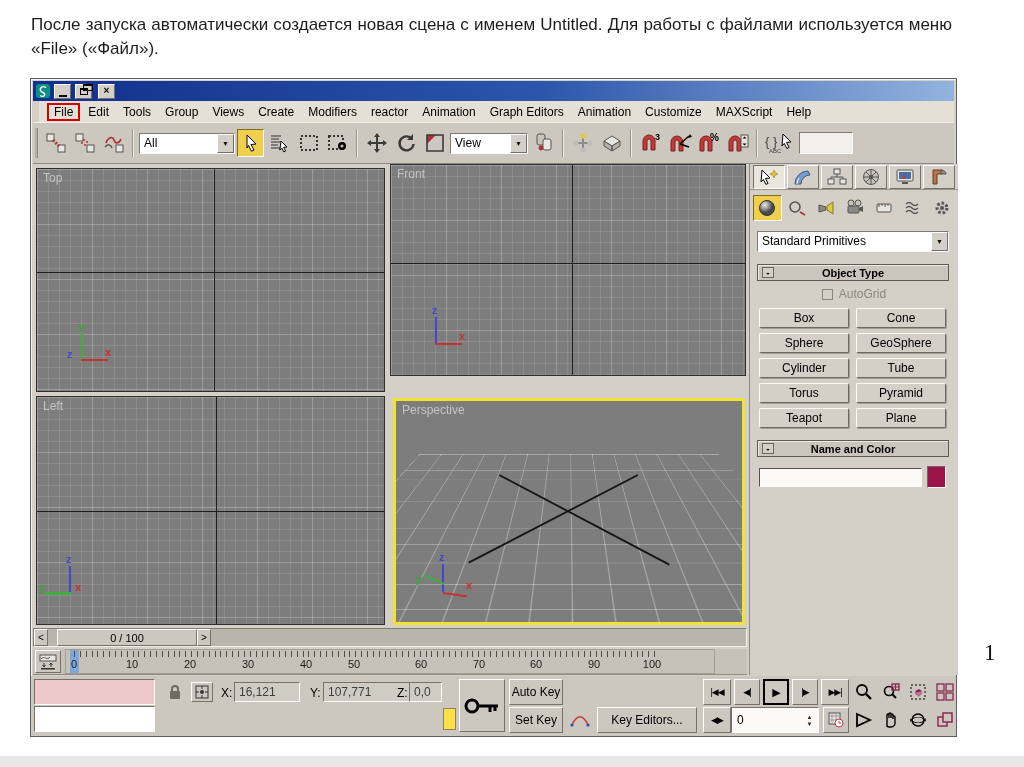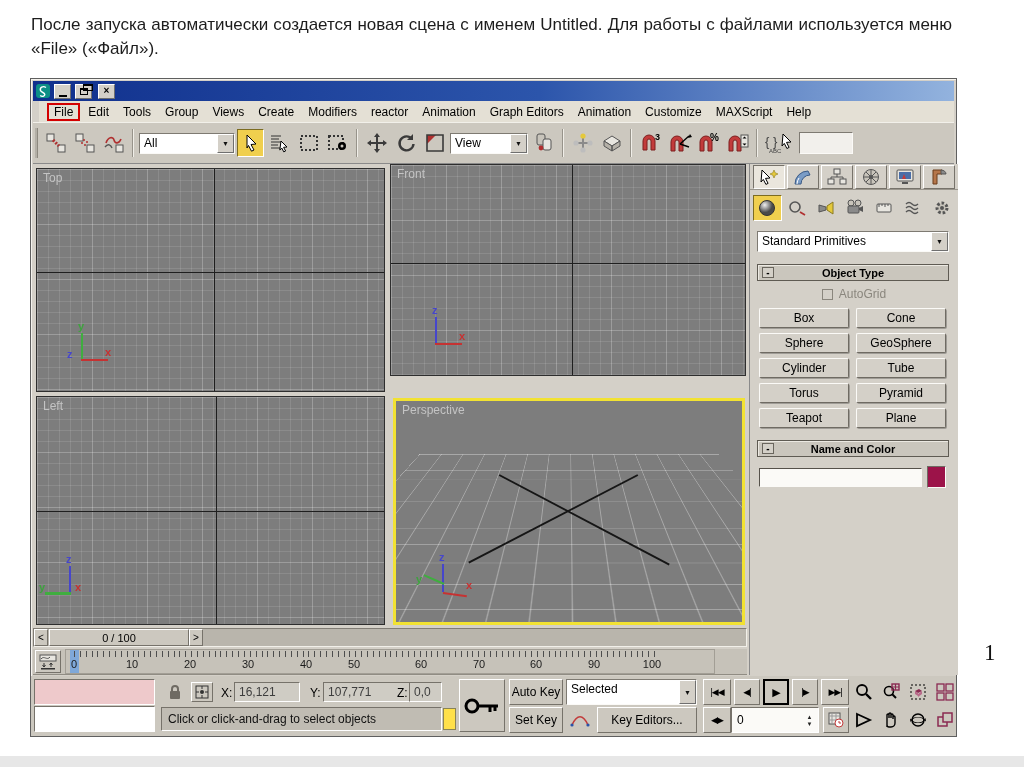--- a/index.html
+++ b/index.html
@@ -63,21 +63,21 @@
 .agrow{display:flex;align-items:center;justify-content:center;gap:6px;margin-top:6px;color:#8a867d}
 .agbox{width:11px;height:11px;border:1px solid #8a867d;background:#d4d0c8}
 .objgrid{display:grid;grid-template-columns:1fr 1fr;gap:5px 7px;margin:7px 12px 0 9px}
 .obtn{height:20px;background:#d4d0c8;border:1px solid;border-color:#fbfaf7 #6f6b63 #6f6b63 #fbfaf7;box-shadow:1px 1px 0 rgba(0,0,0,.25);border-radius:2px;display:flex;align-items:center;justify-content:center;font-size:12px}
 .ncrow{display:flex;align-items:center;gap:5px;margin:9px 12px 0 9px}
 .nameinput{flex:1;height:19px;background:#fbfaf7;border:1px solid;border-color:#55514a #fbfaf7 #fbfaf7 #55514a;font:12px "Liberation Sans",sans-serif;padding:0 3px}
 .swatch{width:22px;height:22px;border:1px solid;border-color:#6f6b63 #fbfaf7 #fbfaf7 #6f6b63}
 
 .timeslider{position:absolute;left:2px;top:549px;width:714px;height:19px;background:#b9b5ac;border:1px solid;border-color:#807c74 #f1efe9 #f1efe9 #807c74;display:flex;align-items:stretch}
 .ts-arrow{width:14px;background:#ccc8bf;border:1px solid;border-color:#fff #76726a #76726a #fff;font-size:10px;display:flex;align-items:center;justify-content:center}
-.ts-handle{width:140px;background:#ccc8bf;border:1px solid;border-color:#fff #76726a #76726a #fff;font-size:11px;display:flex;align-items:center;justify-content:center;margin-left:1px}
+.ts-handle{width:140px;background:#ccc8bf;border:1px solid;border-color:#fff #76726a #76726a #fff;font-size:11px;display:flex;align-items:center;justify-content:center;margin-left:9px}
 .trackbar{position:absolute;left:2px;top:570px;width:714px;height:26px;background:#c6c2b9;border-bottom:1px solid #908c83}
 .mce-btn{position:absolute;left:2px;top:1px;width:26px;height:23px;border:1px solid;border-color:#fff #76726a #76726a #fff;background:#ccc8bf;display:flex;align-items:center;justify-content:center}
 .ruler{position:absolute;left:32px;top:0;width:650px;height:25px;border:1px solid #a29e95;background:#c6c2b9}
 .ruler-ticks{position:absolute;left:8px;top:1px;width:586px;height:6px;background:repeating-linear-gradient(to right,#4d4d4d 0 1px,transparent 1px 5.86px)}
 .cur-marker{position:absolute;top:0;width:9px;height:23px;background:#7fa8d9}
 .tick-label{position:absolute;top:8px;transform:translateX(-50%);font-size:11px;color:#1c1c1c}
 
 .statusbar{position:absolute;left:0;top:597px;width:925px;height:60px;background:#ccc8bf;font-size:11px}
 .sb-abs{position:absolute}
 .raised{background:#ccc8bf;border:1px solid;border-color:#fff #76726a #76726a #fff}
@@ -519,34 +519,29 @@
           <circle cx="7" cy="7" r="2" fill="#333"></circle>
           <path d="M7 1v3M7 10v3M1 7h3M10 7h3" stroke="#333"></path>
         </svg>
       </span>
     <span class="sb-abs coordlbl" style="left:190px">X:</span>
     <span class="sb-abs coordfld sunken" style="left:203px;width:66px">16,121</span>
     <span class="sb-abs coordlbl" style="left:279px">Y:</span>
     <span class="sb-abs coordfld sunken" style="left:292px;width:90px">107,771</span>
     <span class="sb-abs coordlbl" style="left:366px">Z:</span>
     <span class="sb-abs coordfld sunken" style="left:378px;width:33px">0,0</span>
-    <div class="sb-abs promptbar sunken">Click or click-and-drag to select objects</div>
     <span class="sb-abs prompt-ico"></span>
     <span class="sb-abs keybtn raised">
         <svg width="36" height="22" viewBox="0 0 36 22">
           <circle cx="8" cy="11" r="6" fill="none" stroke="#000" stroke-width="3"></circle>
           <path d="M14 11h20M26 11v6M31 11v5" stroke="#000" stroke-width="3"></path>
         </svg>
       </span>
     <span class="sb-abs akbtn raised">Auto Key</span>
     <span class="sb-abs skbtn raised">Set Key</span>
-    <span class="sb-abs combo selcombo" style="height:26px">
-      <span class="val">Selected</span>
-      <span class="drop">▼</span>
-    </span>
     <span class="sb-abs curvebtn">
         <svg width="20" height="16" viewBox="0 0 20 16">
           <path d="M2 13C7 2 13 2 18 13" stroke="#c23b3b" stroke-width="1.6" fill="none"></path>
           <circle cx="2" cy="13" r="1.6" fill="#2a52a8"></circle>
           <circle cx="18" cy="13" r="1.6" fill="#2a52a8"></circle>
         </svg>
       </span>
     <span class="sb-abs kfbtn raised">Key Editors...</span>
     <span class="sb-abs pb raised" style="left:672px;top:3px;width:28px">|◀◀</span>
     <span class="sb-abs pb raised" style="left:703px;top:3px;width:26px">◀|</span>

